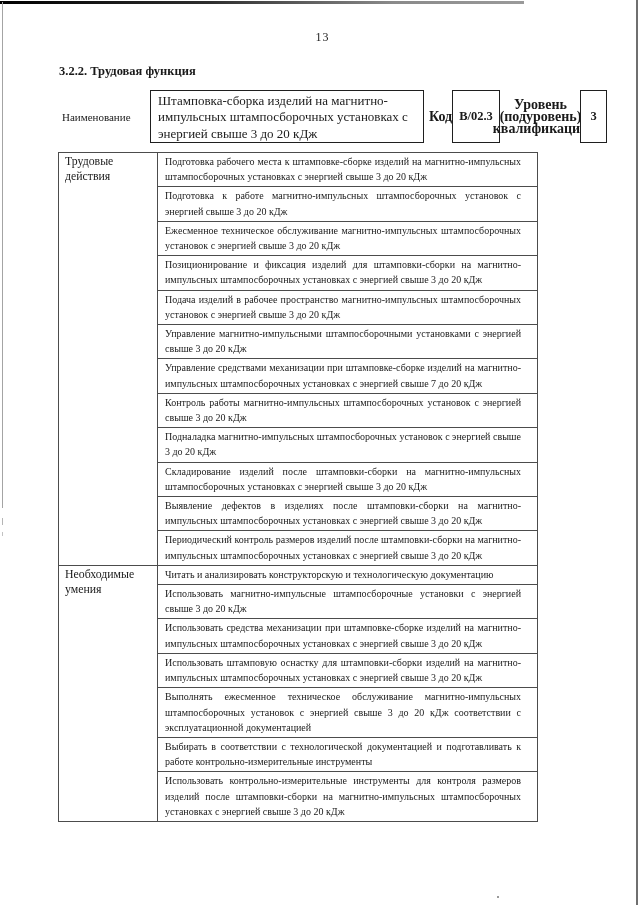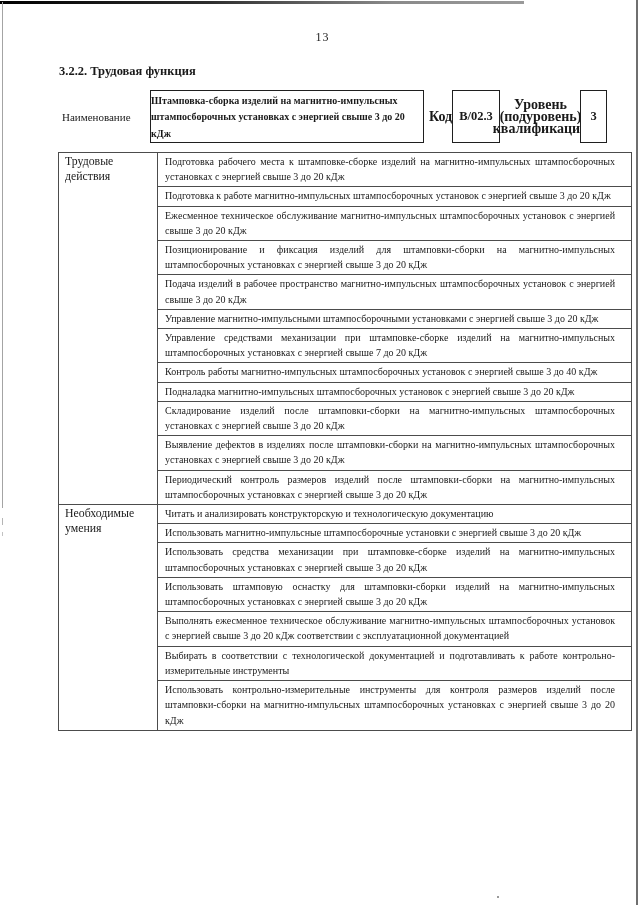--- a/index.html
+++ b/index.html
@@ -19,32 +19,32 @@
   .scan-speck{position:absolute;left:497px;top:896px;width:2px;height:2px;background:#9a9a9a;}
 
   .page-number{position:absolute;left:0;top:30px;width:645px;text-align:center;
     font-size:12px;letter-spacing:1px;}
   .section-heading{position:absolute;left:59px;top:64px;font-size:12.5px;font-weight:bold;}
 
   
   .hdr-label{position:absolute;display:flex;align-items:center;font-size:11px;}
   .hdr-name-label{left:62px;top:92px;width:86px;height:50px;}
   .hdr-box{position:absolute;border:1.5px solid #1f1f1f;box-sizing:border-box;background:#fff;}
-  .hdr-desc-box{left:150px;top:90px;width:274px;height:53px;padding:2px 0;
-    font-size:10px;line-height:16.3px;font-weight:700;display:block;}
+  .hdr-desc-box{left:150px;top:90px;width:274px;height:53px;padding:2px 7px;
+    font-size:13px;line-height:16.3px;font-weight:400;display:block;}
   .hdr-code-label{left:429px;top:92px;width:22px;height:50px;font-size:14px;font-weight:600;}
   .hdr-code-box{left:452px;top:90px;width:48px;height:53px;display:flex;align-items:center;
     justify-content:center;font-size:12.5px;font-weight:600;}
   .hdr-level-label{left:503px;top:92px;width:75px;height:50px;display:flex;align-items:center;
     justify-content:center;text-align:center;font-size:14px;line-height:12px;font-weight:600;}
   .hdr-level-box{left:580px;top:90px;width:27px;height:53px;display:flex;align-items:center;
     justify-content:center;font-size:12.5px;font-weight:600;}
 
   
-  table.main{position:absolute;left:58px;top:152px;width:574px;border-collapse:collapse;
+  table.main{position:absolute;left:58px;top:152px;width:480px;border-collapse:collapse;
     table-layout:fixed;}
   table.main td{border:1px solid #4c4c4c;vertical-align:top;box-sizing:border-box;}
   table.main{border:1.5px solid #3a3a3a;}
   td.group-cell{width:99px;padding:1px 4px 0 6px;font-size:11.8px;line-height:15.2px;
     text-align:left;}
   td.item-cell{padding:1px 16px 2px 7px;font-size:10px;line-height:15.2px;
     text-align:justify;text-justify:inter-word;}
 </style>
 </head>
 <body>
@@ -84,21 +84,21 @@
       <tr>
         <td class="item-cell">Подача изделий в рабочее пространство магнитно-импульсных штампосборочных установок с энергией свыше 3 до 20 кДж</td>
       </tr>
       <tr>
         <td class="item-cell">Управление магнитно-импульсными штампосборочными установками с энергией свыше 3 до 20 кДж</td>
       </tr>
       <tr>
         <td class="item-cell">Управление средствами механизации при штамповке-сборке изделий на магнитно-импульсных штампосборочных установках с энергией свыше 7 до 20 кДж</td>
       </tr>
       <tr>
-        <td class="item-cell">Контроль работы магнитно-импульсных штампосборочных установок с энергией свыше 3 до 40 кДж</td>
+        <td class="item-cell">Контроль работы магнитно-импульсных штампосборочных установок с энергией свыше 3 до 20 кДж</td>
       </tr>
       <tr>
         <td class="item-cell">Подналадка магнитно-импульсных штампосборочных установок с энергией свыше 3 до 20 кДж</td>
       </tr>
       <tr>
         <td class="item-cell">Складирование изделий после штамповки-сборки на магнитно-импульсных штампосборочных установках с энергией свыше 3 до 20 кДж</td>
       </tr>
       <tr>
         <td class="item-cell">Выявление дефектов в изделиях после штамповки-сборки на магнитно-импульсных штампосборочных установках с энергией свыше 3 до 20 кДж</td>
       </tr>

